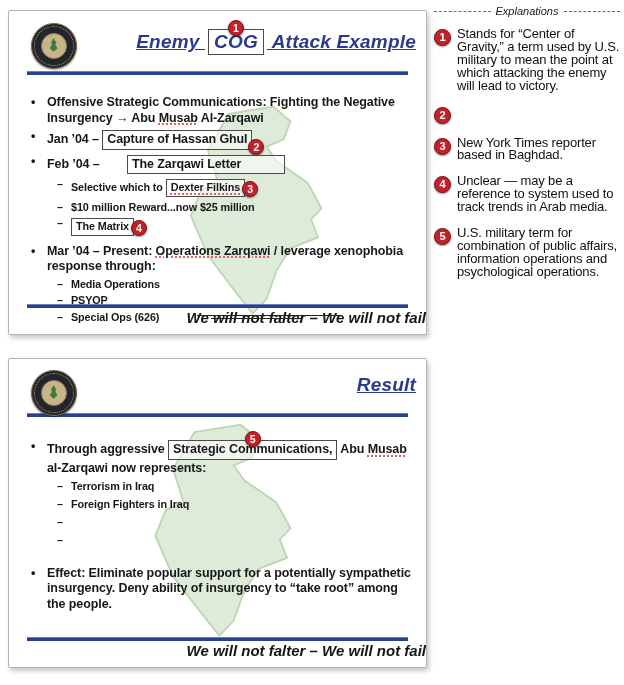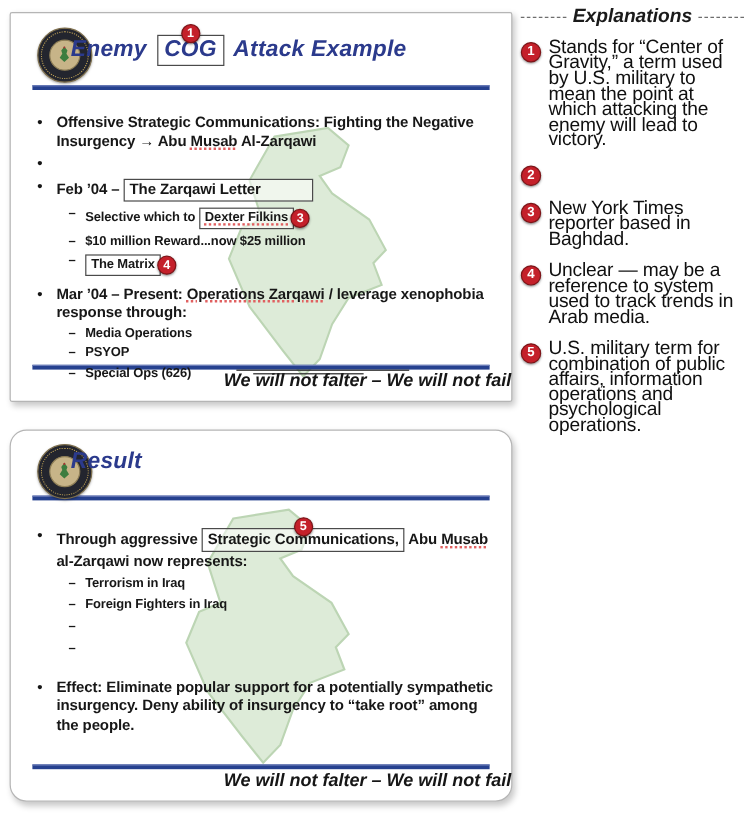--- a/index.html
+++ b/index.html
@@ -9,28 +9,28 @@
     font-family:"Liberation Sans",sans-serif;
     -webkit-font-smoothing:antialiased;
   }
   
   .slide{
     position:absolute;left:8px;width:417px;background:#ffffff;
     border:1px solid #b5b5b5;border-radius:2px;
     box-shadow:2px 3px 5px rgba(0,0,0,.22);
   }
   #slide1{top:10px;height:323px;}
-  #slide2{top:358px;height:308px;border-radius:14px;}
+  #slide2{top:358px;height:308px;}
 
   .slide-header{position:relative;height:60px;}
   #slide2 .slide-header{height:54px;}
   .slide-title{
-    text-align:left;padding:18px 10px 0 50px;
+    text-align:right;padding:18px 10px 0 50px;
     font-size:19px;font-weight:bold;font-style:italic;
-    color:#2b3a8c;letter-spacing:.2px;position:relative;white-space:nowrap;
+    color:#2b3a8c;letter-spacing:.2px;position:relative;white-space:nowrap;text-decoration:underline;
   }
   #slide2 .slide-title{padding-top:15px;}
   .slide-title .boxed{padding:1px 5px;margin:0 3px;font-style:italic;}
   .hrule{height:3px;background:#26418f;margin:0 18px;border-top:1px solid #6b7cb8;}
 
   .content{position:relative;padding:20px 12px 0 22px;z-index:1;}
   #slide2 .content{padding-top:22px;}
 
   .line{display:flex;align-items:flex-start;margin:0 0 3px 0;color:#171717;font-weight:bold;}
   .lvl1{font-size:12.5px;line-height:15.5px;letter-spacing:-0.1px;}
@@ -39,21 +39,21 @@
   .gap-sm{margin-top:7px;}
   .gap-lg{margin-top:18px;}
   .marker{width:16px;flex:none;}
   .lvl2 .marker{width:14px;}
   .txt{display:block;}
 
   .boxed{
     display:inline-block;border:1px solid #4a4a4a;background:rgba(255,255,255,.55);
     padding:1px 4px;margin:1px 0;position:relative;vertical-align:baseline;
   }
-  .boxed.wide{min-width:148px;}
+  .boxed.wide{min-width:148px;margin-left:24px;}
 
   .sq{
     text-decoration-line:underline;text-decoration-style:dotted;
     text-decoration-color:#e06060;text-decoration-thickness:1.5px;
     text-underline-offset:2px;
   }
 
   
   .co{
     box-sizing:border-box;display:inline-flex;width:16px;height:16px;border-radius:50%;
@@ -88,24 +88,24 @@
   #slide2 .seal{top:11px;}
   .seal::after{content:"";position:absolute;inset:2px;border-radius:50%;border:1px dotted #b99d55;}
   .seal-core{position:absolute;inset:9px;border-radius:50%;background:#c7b488;
     border:1px solid #8f7f57;display:flex;align-items:center;justify-content:center;}
   .seal-palm{width:72%;height:72%;}
 
   
   #explanations{position:absolute;left:434px;top:5px;width:186px;color:#101010;}
   .exp-header{display:flex;align-items:center;gap:5px;margin-bottom:11px;}
   .exp-header .dash{flex:1;border-top:1px dashed #6e6e6e;height:0;}
-  .exp-title{font-style:italic;font-weight:bold;font-size:16px;color:#1a1a1a;}
+  .exp-title{font-style:italic;font-weight:normal;font-size:11px;color:#1a1a1a;}
   .exp-item{display:flex;gap:6px;margin-bottom:13px;}
   .exp-item .co{width:17px;height:17px;margin-top:1px;font-size:11px;}
-  .exp-text{font-size:16px;line-height:12.9px;letter-spacing:-0.15px;}
+  .exp-text{font-size:13px;line-height:12.9px;letter-spacing:-0.15px;}
 </style>
 </head>
 <body>
 
 <div class="slide" id="slide1">
   <svg class="map" viewBox="0 0 100 120" preserveAspectRatio="none">
     <path d="M30 6 L56 2 L66 10 L62 20 L52 24 L58 32 L76 44 L84 58 L78 64 L82 74 L66 80 L58 92 L52 108 L44 116 L34 104 L18 84 L8 62 L14 48 L24 44 L18 26 Z" fill="#dcead6" stroke="#b9d3b0" stroke-width="1"></path>
   </svg>
   <div class="slide-header">
     <div class="seal">
@@ -119,20 +119,21 @@
     <div class="slide-title"><span>Enemy </span><span class="boxed"><span class="co co-top">1</span>COG</span><span> Attack Example</span></div>
   </div>
   <div class="hrule"></div>
   <div class="content">
       <div class="line lvl1">
         <span class="marker">•</span>
         <span class="txt"><span>Offensive Strategic Communications: Fighting the Negative Insurgency → Abu </span><span class="sq">Musab</span><span> Al-Zarqawi</span></span>
       </div>
       <div class="line lvl1">
         <span class="marker">•</span>
+        <span class="txt"><span>Jan ’04 – </span><span class="boxed">Capture of Hassan Ghul</span><span class="co co-low">2</span></span>
       </div>
       <div class="line lvl1">
         <span class="marker">•</span>
         <span class="txt"><span>Feb ’04 – </span><span class="boxed wide">The Zarqawi Letter</span></span>
       </div>
       <div class="line lvl2">
         <span class="marker">–</span>
         <span class="txt"><span>Selective which to </span><span class="boxed sq">Dexter Filkins</span><span class="co co-inline">3</span></span>
       </div>
       <div class="line lvl2">

